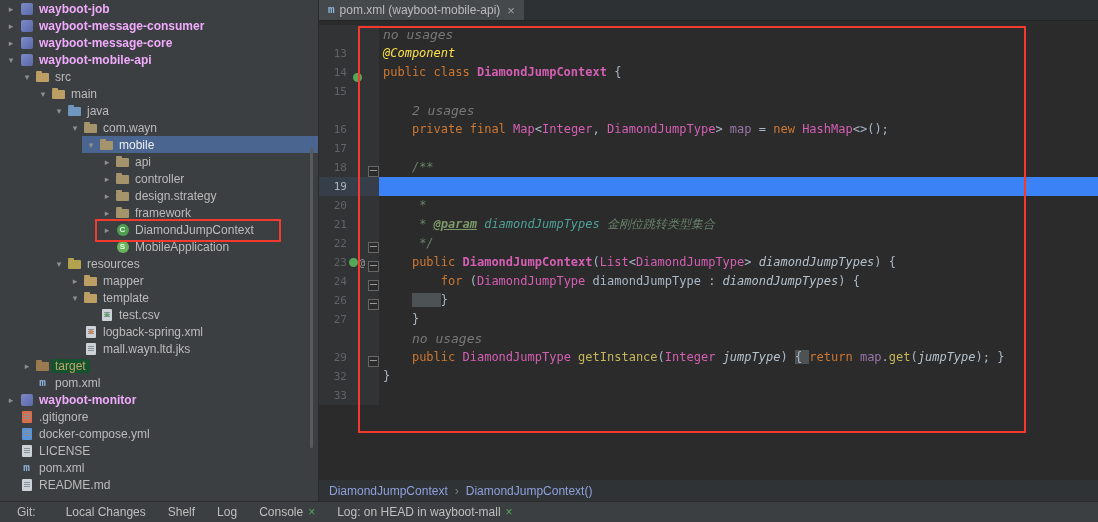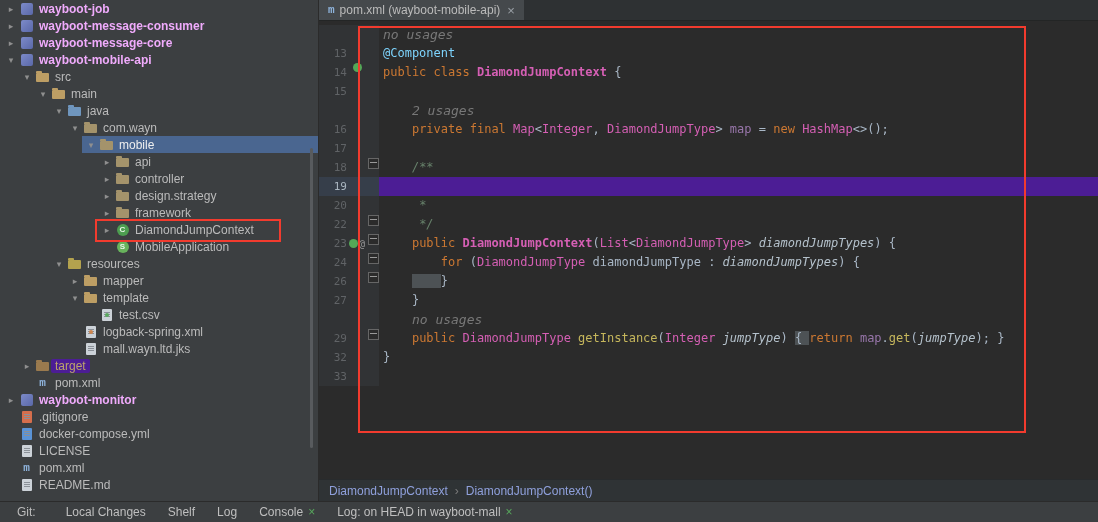--- a/index.html
+++ b/index.html
@@ -8,21 +8,21 @@
   .main{display:flex;flex:1;min-height:0;}
 
   
   .tree-panel{width:318px;flex:none;background:#3c3f41;position:relative;overflow:hidden;border-right:1px solid #2b2b2b;}
   .t-row{height:17px;display:flex;align-items:center;font-size:12px;color:#bbbbbb;white-space:nowrap;}
   .t-row.bold .t-label{font-weight:bold;color:#f0abfc;}
   .t-row.sel .t-label{color:#eeeeee;}
   .chev{width:14px;flex:none;text-align:center;color:#8f8f8f;font-size:9px;}
   .t-ico{width:17px;flex:none;display:flex;justify-content:center;align-items:center;}
   .t-label{padding:0 4px;}
-  .t-label.excluded{background:#4c1d95;color:#bca56a;border-radius:2px;}
+  .t-label.excluded{background:#14532d;color:#bca56a;border-radius:2px;}
   .tree-scrollbar{position:absolute;right:5px;top:148px;width:3px;height:300px;background:#585b5e;border-radius:2px;}
   .tree-red-box{position:absolute;left:95px;top:219px;width:182px;height:19px;border:2px solid #f23b2e;z-index:5;pointer-events:none;}
 
   
   .ic-module{width:12px;height:12px;border-radius:2px;background:linear-gradient(135deg,#7d8bc9,#5a68a8);display:inline-block;}
   .ic-folder{--fc:#bd9e64;width:13px;height:9px;background:var(--fc);border-radius:1px;position:relative;display:inline-block;margin-top:2px;}
   .ic-folder::before{content:"";position:absolute;top:-2px;left:0;width:6px;height:2px;background:var(--fc);border-radius:1px 1px 0 0;}
   .ic-folder.blue{--fc:#6f96be;}
   .ic-folder.pkg{--fc:#a4936b;}
   .ic-folder.res{--fc:#b3a24e;}
@@ -41,40 +41,40 @@
 
   
   .editor-col{flex:1;display:flex;flex-direction:column;min-width:0;}
   .tabbar{height:20px;flex:none;background:#2e3133;display:flex;align-items:stretch;border-bottom:1px solid #232525;}
   .tab{display:flex;align-items:center;gap:5px;padding:0 9px;background:#45494c;color:#bbbbbb;font-size:12px;}
   .tab-close{color:#9aa0a6;font-size:13px;margin-left:2px;cursor:default;}
 
   .code-wrap{flex:1;position:relative;overflow:hidden;background:#2b2b2b;}
   .code-lines{padding-top:4px;}
   .crow{display:flex;height:19px;line-height:19px;font-family:"DejaVu Sans Mono","Liberation Mono",monospace;font-size:12px;}
-  .crow.hl{background:#4c1d95;flex-direction:column;}
+  .crow.hl{background:#3b82f6;flex-direction:column;}
   .crow.hl .gut{background:#363e4a;}
   .crow.hl .lnum{color:#aab6c0;}
-  .gut{width:60px;flex:none;background:#313335;display:flex;align-items:flex-start;}
+  .gut{width:60px;flex:none;background:#313335;display:flex;align-items:flex-end;}
   .lnum{width:28px;flex:none;text-align:right;color:#606366;font-size:11px;}
   .gico{width:20px;flex:none;display:flex;gap:1px;justify-content:center;align-items:center;}
   .gfold{width:12px;flex:none;display:flex;justify-content:center;align-items:center;}
   .g-bean{width:9px;height:9px;border-radius:50%;background:#54a857;display:inline-block;}
   .g-at{color:#999999;font-size:10px;}
   .fbox{width:9px;height:9px;border:1px solid #666666;background:#2b2b2b;position:relative;display:inline-block;}
   .fbox::after{content:"";position:absolute;left:1px;right:1px;top:3px;height:1px;background:#999999;}
   .line{white-space:pre;padding-left:4px;color:#a9b7c6;}
   .caret{display:inline-block;width:2px;height:14px;background:#d4d4d4;vertical-align:text-bottom;}
   .editor-red-box{position:absolute;left:39px;top:5px;width:664px;height:403px;border:2px solid #f23b2e;z-index:5;pointer-events:none;}
 
   
   .tk-k{color:#cc7832;}
   .tk-t{color:#d55fb4;}
   .tk-tb{color:#d55fb4;font-weight:bold;}
-  .tk-ann{color:#7dd3fc;}
+  .tk-ann{color:#fde047;font-style:italic;}
   .tk-c{color:#67826b;font-style:italic;}
   .tk-csel{color:#b6c2cc;font-style:italic;background:#214283;}
   .tk-cd{color:#7d9a6a;font-weight:bold;font-style:italic;text-decoration:underline;}
   .tk-pc{color:#4fa19a;font-style:italic;}
   .tk-f{color:#9876aa;}
   .tk-m{color:#c6b75c;}
   .tk-p{color:#b5c2cc;font-style:italic;}
   .tk-d{color:#a9b7c6;}
   .tk-u{color:#787878;font-style:italic;font-size:13px;}
   .tk-ws{background:#4d5255;}
@@ -421,20 +421,28 @@
                 <span class="gfold"></span>
               </span>
             </div>
             <div class="crow">
               <span class="gut">
                 <span class="lnum">20</span>
                 <span class="gico"></span>
                 <span class="gfold"></span>
               </span>
               <span class="line"><span class="tk-sp">     </span><span class="tk-c">*</span></span>
+            </div>
+            <div class="crow">
+              <span class="gut">
+                <span class="lnum">21</span>
+                <span class="gico"></span>
+                <span class="gfold"></span>
+              </span>
+              <span class="line"><span class="tk-sp">     </span><span class="tk-c">* </span><span class="tk-cd">@param</span><span class="tk-c"> </span><span class="tk-pc">diamondJumpTypes</span><span class="tk-c"> 金刚位跳转类型集合</span></span>
             </div>
             <div class="crow">
               <span class="gut">
                 <span class="lnum">22</span>
                 <span class="gico"></span>
                 <span class="gfold">
                   <span class="fbox"></span>
                 </span>
               </span>
               <span class="line"><span class="tk-sp">     </span><span class="tk-c">*/</span></span>

